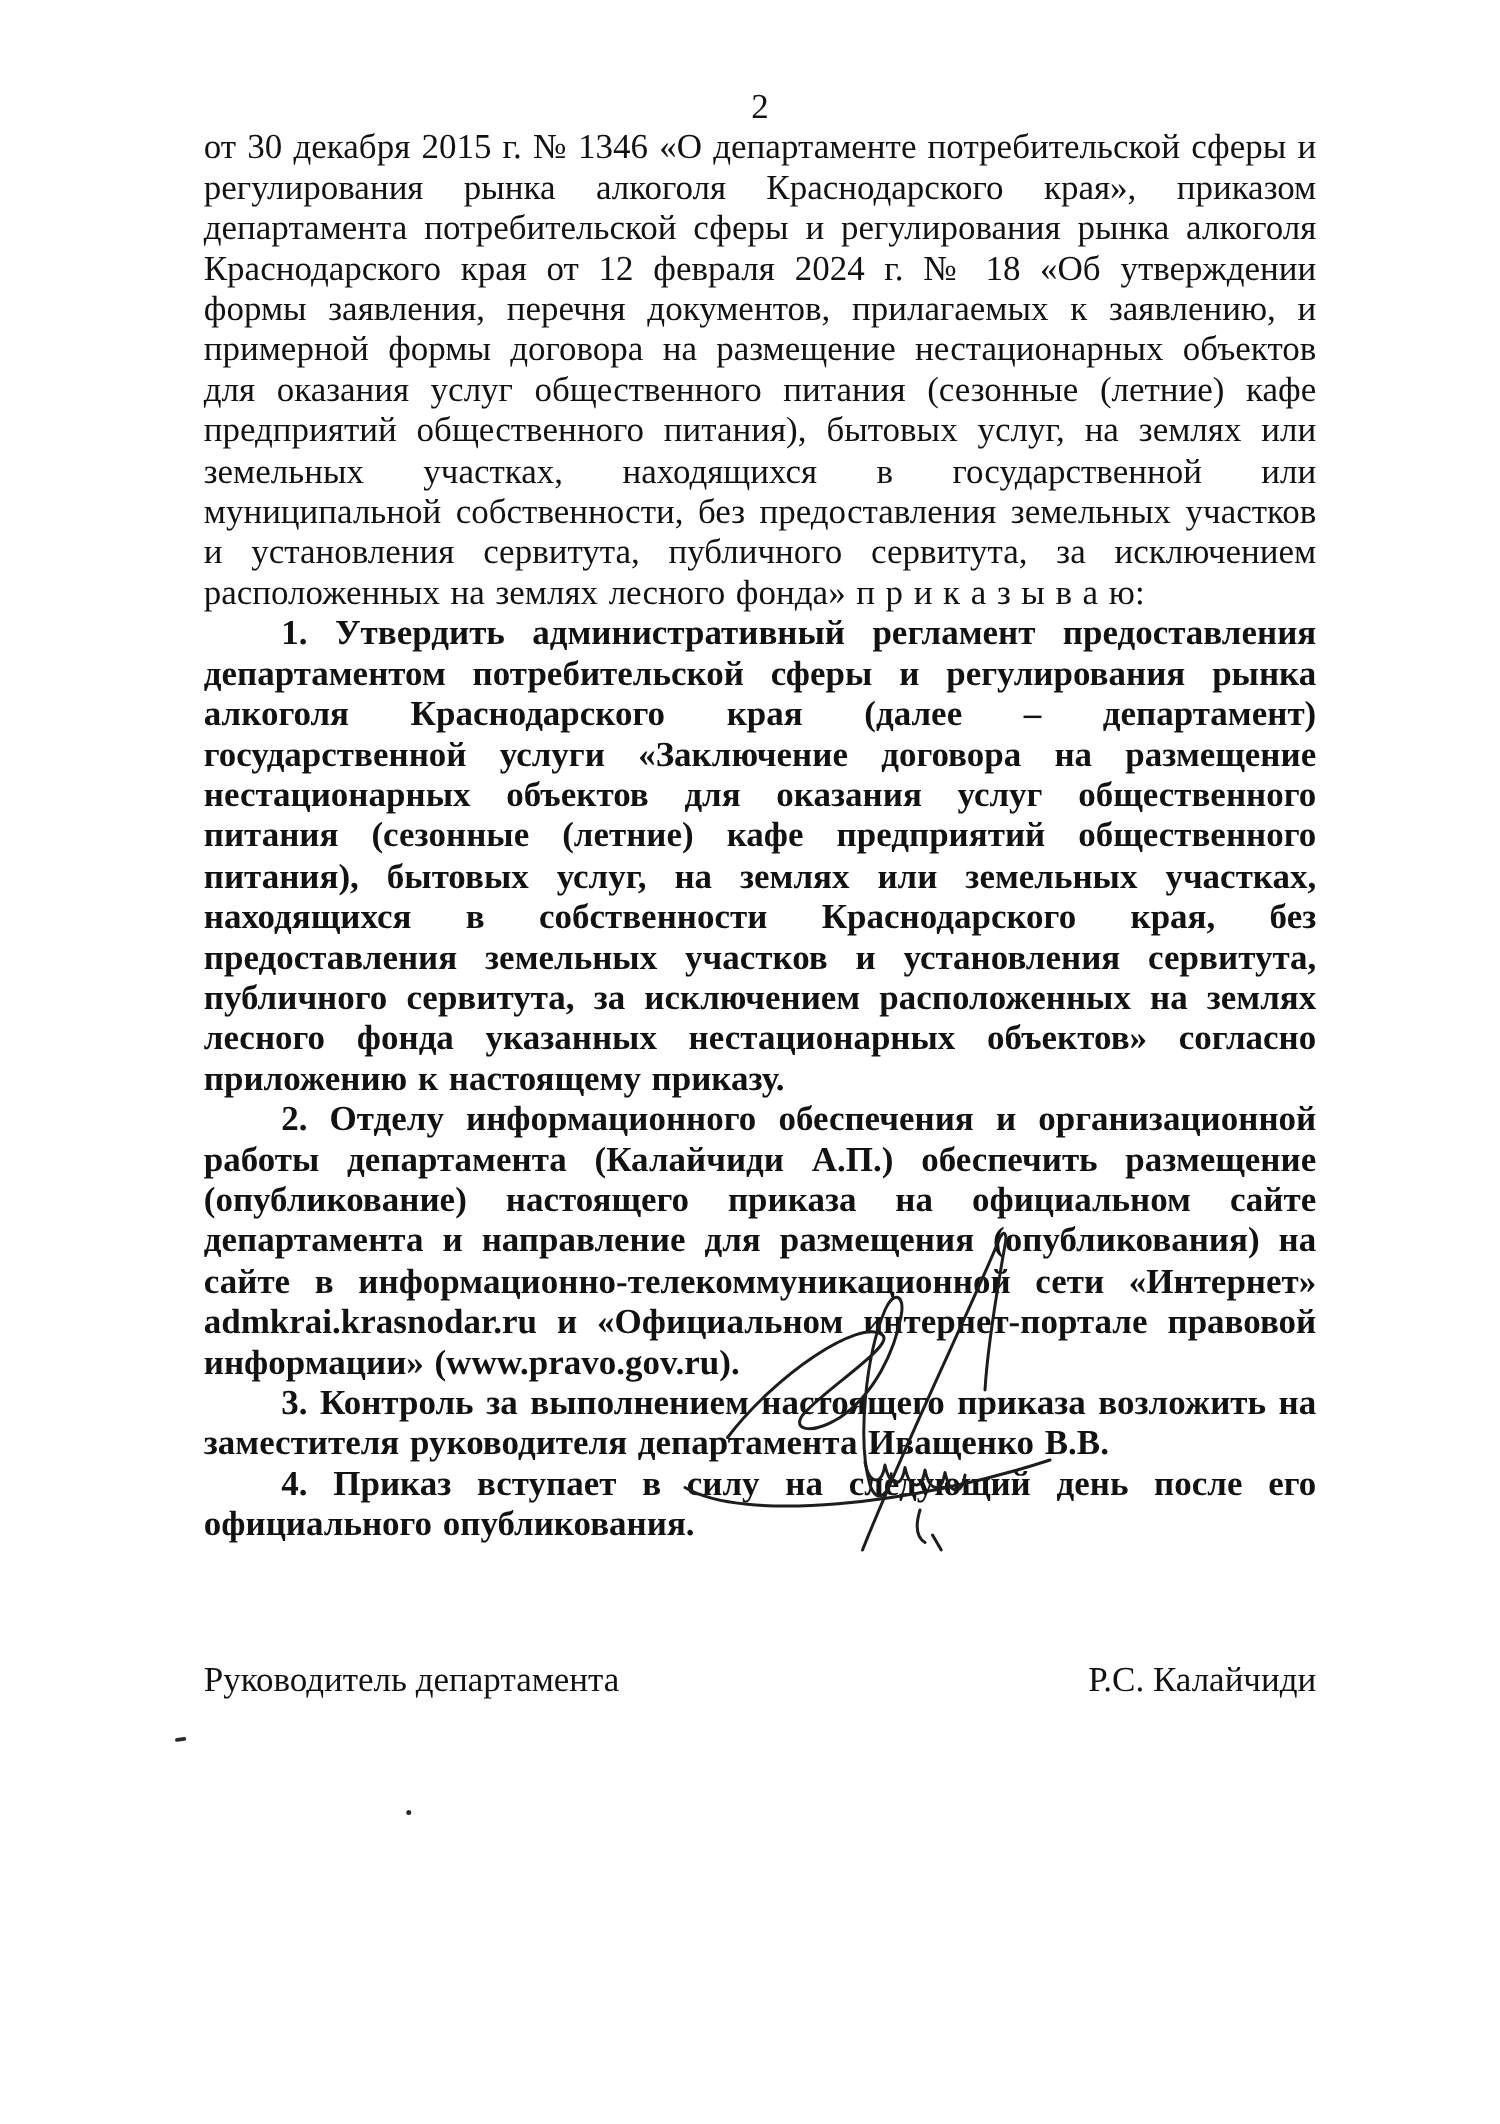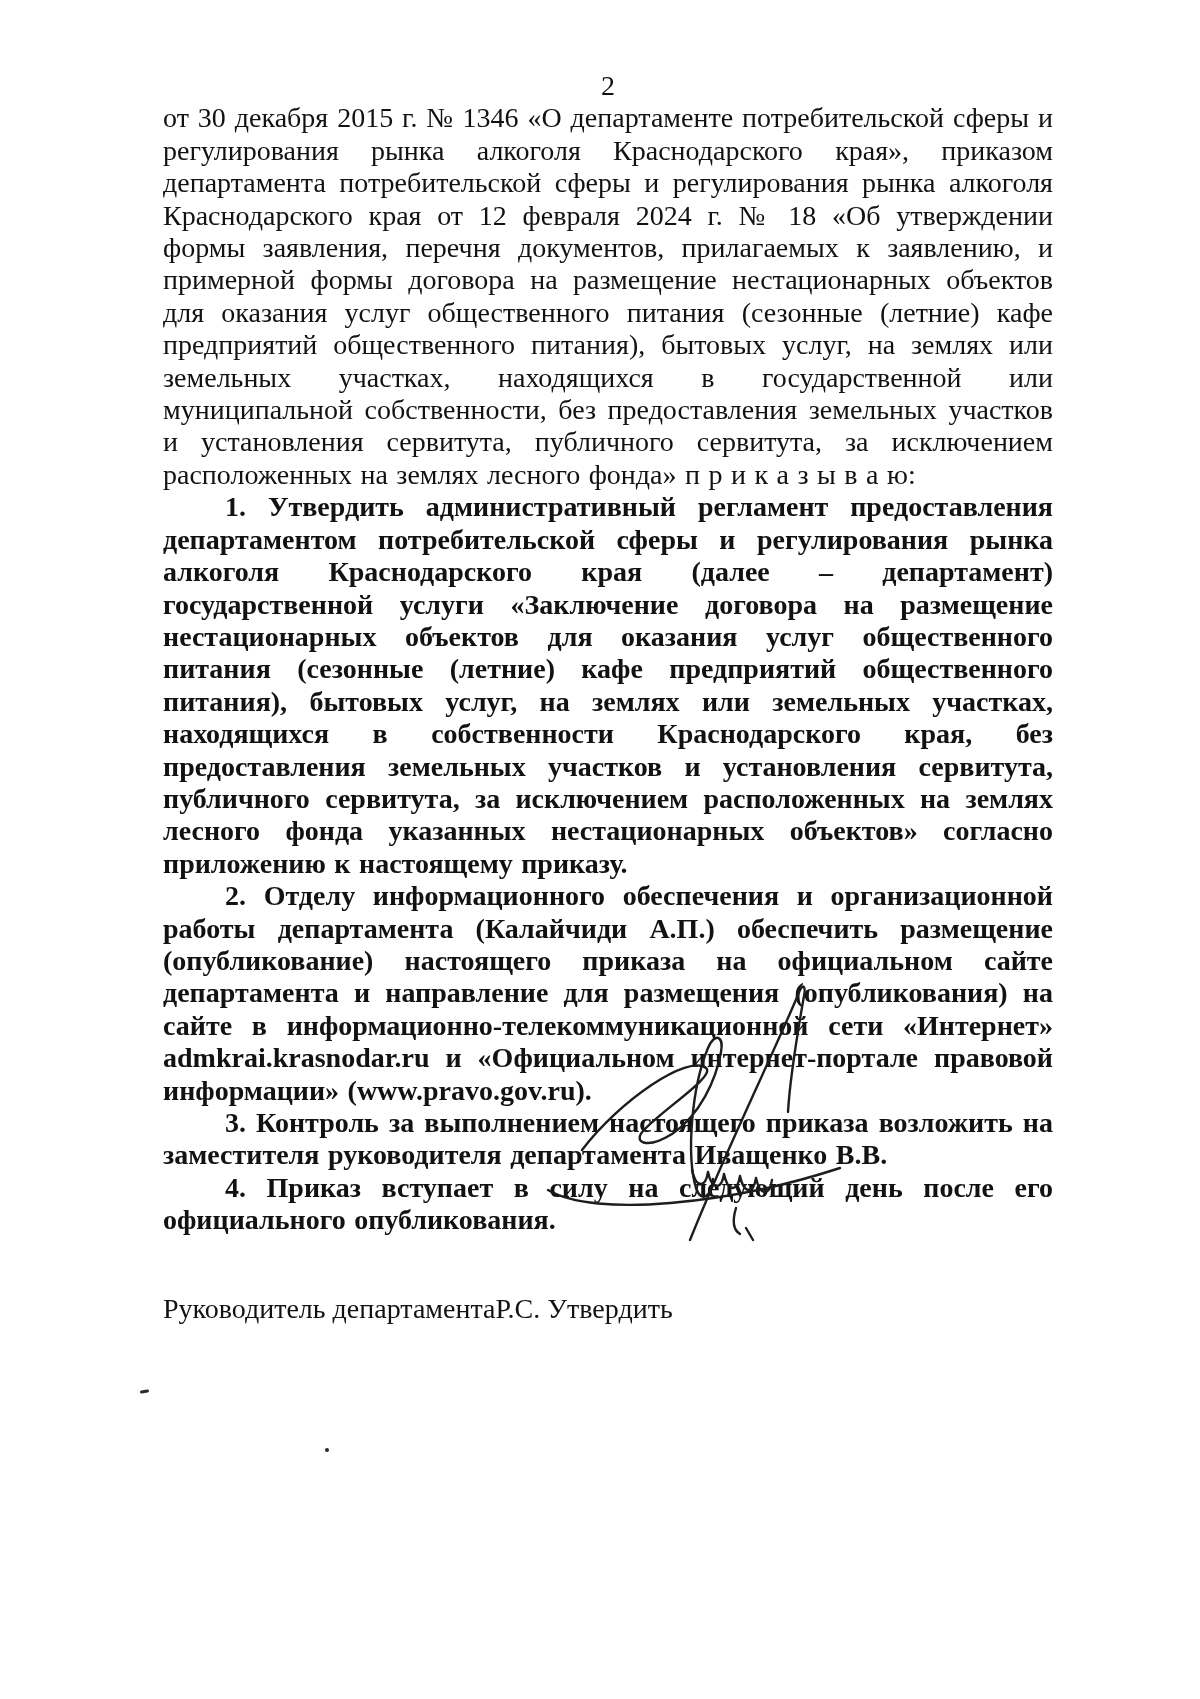--- a/index.html
+++ b/index.html
@@ -28,22 +28,23 @@
     margin: 0;
     text-align: justify;
     text-align-last: left;
     word-spacing: 1.5px;
   }
   p.para.indent {
     text-indent: 62px;
     font-weight: bold;
   }
   .signature-row {
-    margin-top: 56px;
+    margin-top: 92px;
     display: flex;
+    justify-content: space-between;
     align-items: baseline;
   }
   .signature-svg {
     position: absolute;
     left: 540px;
     top: 982px;
     width: 315px;
     height: 270px;
     pointer-events: none;
     z-index: 2;
@@ -80,21 +81,21 @@
   <p class="para indent">1. Утвердить административный регламент предоставления департаментом потребительской сферы и регулирования рынка алкоголя Краснодарского края (далее – департамент) государственной услуги «Заключение договора на размещение нестационарных объектов для оказания услуг общественного питания (сезонные (летние) кафе предприятий общественного питания), бытовых услуг, на землях или земельных участках, находящихся в собственности Краснодарского края, без предоставления земельных участков и установления сервитута, публичного сервитута, за исключением расположенных на землях лесного фонда указанных нестационарных объектов» согласно приложению к настоящему приказу.</p>
 
   <p class="para indent">2. Отделу информационного обеспечения и организационной работы департамента (Калайчиди А.П.) обеспечить размещение (опубликование) настоящего приказа на официальном сайте департамента и направление для размещения (опубликования) на сайте в информационно-телекоммуникационной сети «Интернет» admkrai.krasnodar.ru и «Официальном интернет-портале правовой информации» (www.pravo.gov.ru).</p>
 
   <p class="para indent">3. Контроль за выполнением настоящего приказа возложить на заместителя руководителя департамента Иващенко В.В.</p>
 
   <p class="para indent">4. Приказ вступает в силу на следующий день после его официального опубликования.</p>
 
   <div class="signature-row">
     <span>Руководитель департамента</span>
-    <span>Р.С. Утвердить</span>
+    <span>Р.С. Калайчиди</span>
   </div>
 
   <svg class="signature-svg" viewBox="0 0 315 270" xmlns="http://www.w3.org/2000/svg" fill="none" stroke="#1d1d1d" stroke-width="2.4" stroke-linecap="round" stroke-linejoin="round">
 
     <path d="M 8 208 C 55 236, 190 222, 300 186"></path>
 
     <path d="M 150 258 C 185 170, 238 62, 260 8 C 263 2, 266 4, 264 14 C 258 48, 250 95, 248 130"></path>
 
     <path d="M 42 168 C 80 118, 148 72, 166 86 C 176 94, 122 128, 104 148 C 92 160, 106 168, 132 152 C 160 133, 176 98, 181 70 C 184 54, 175 50, 168 66 C 152 104, 146 172, 156 206 C 161 221, 171 216, 173 197"></path>
 

